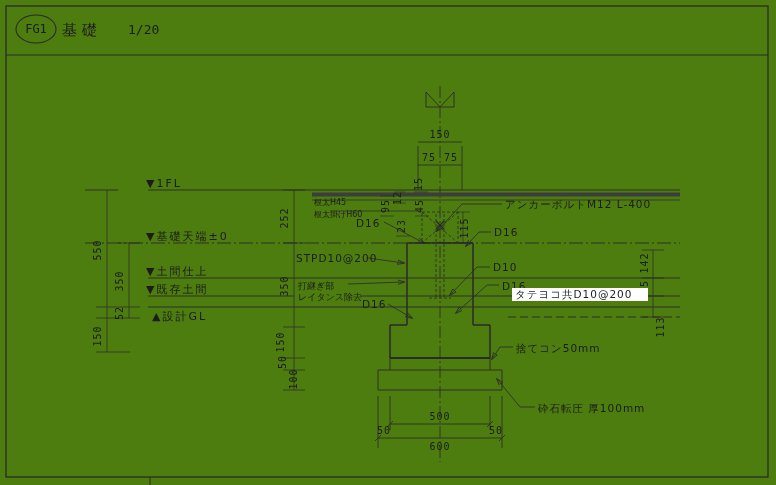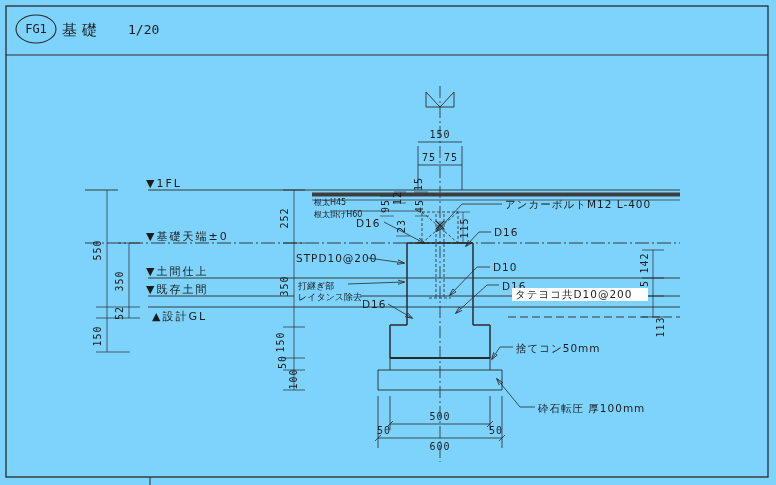--- a/index.html
+++ b/index.html
@@ -1,16 +1,16 @@
 <!DOCTYPE html>
 <html><head>
 <meta charset="utf-8">
 <style>
   html,body{margin:0;padding:0;background:#fff;}
-  .page{width:776px;height:485px;position:relative;background:#7dd3fc;
+  .page{width:776px;height:485px;position:relative;background:#4d7c0f;
         font-family:"DejaVu Sans", sans-serif;}
   svg{display:block;}
   text{fill:#1c1c1c;}
   .lvl{font-size:11px;letter-spacing:2px;font-family:"DejaVu Sans",sans-serif;}
   .lbl{font-size:10.5px;letter-spacing:1px;font-family:"DejaVu Sans",sans-serif;}
   .sm{font-size:8px;font-family:"DejaVu Sans",sans-serif;}
   .smm{font-size:9px;font-family:"DejaVu Sans",sans-serif;}
   .dim{font-size:10px;font-family:"DejaVu Sans Mono",monospace;letter-spacing:1px;}
   .ttl{font-size:15px;letter-spacing:5px;font-family:"DejaVu Sans",sans-serif;}
   .ttl2{font-size:13px;font-family:"DejaVu Sans Mono",monospace;}

